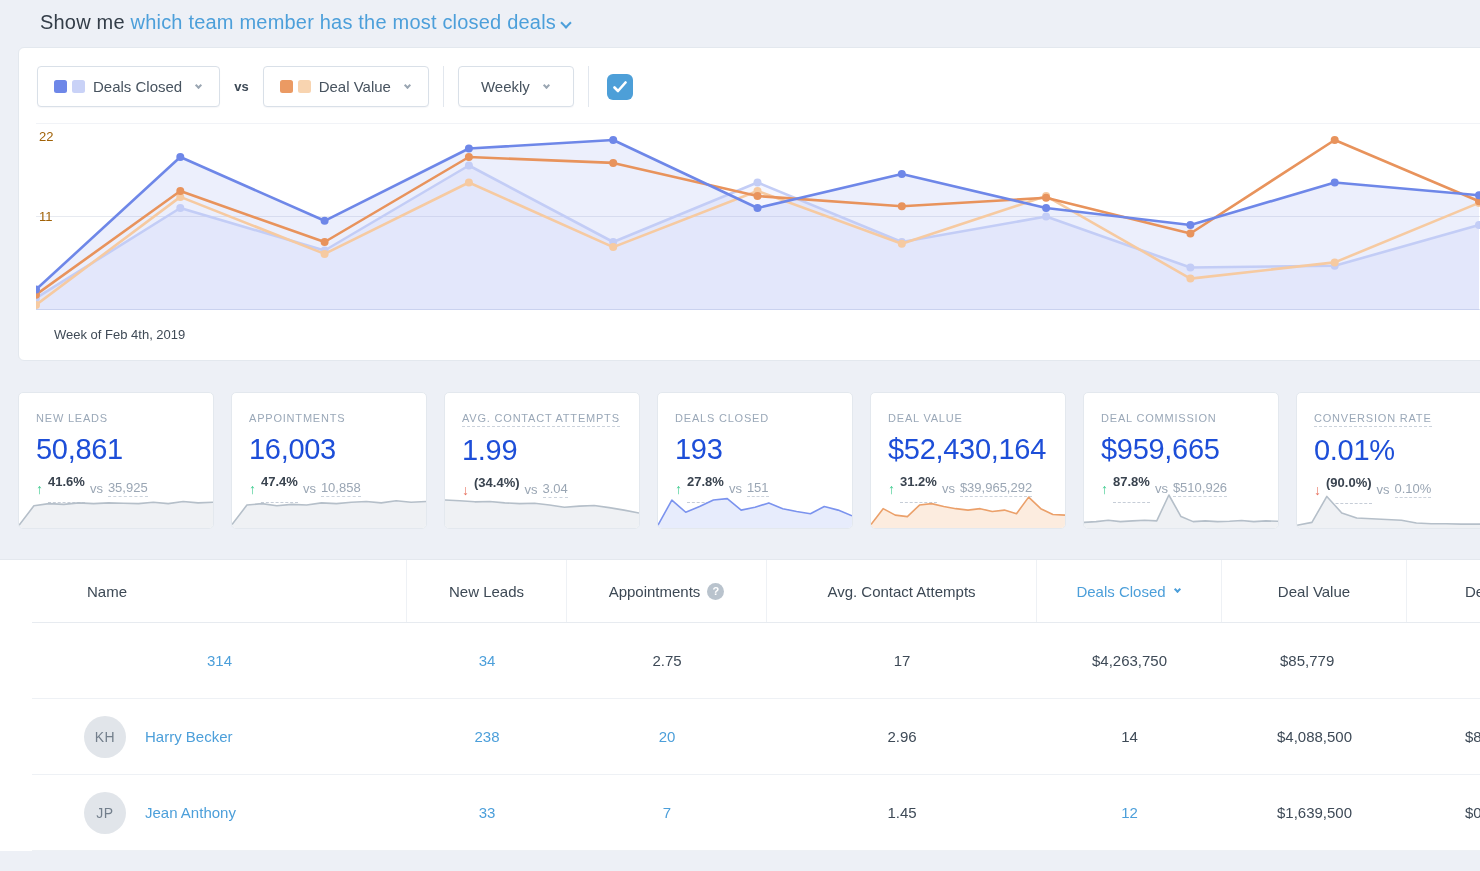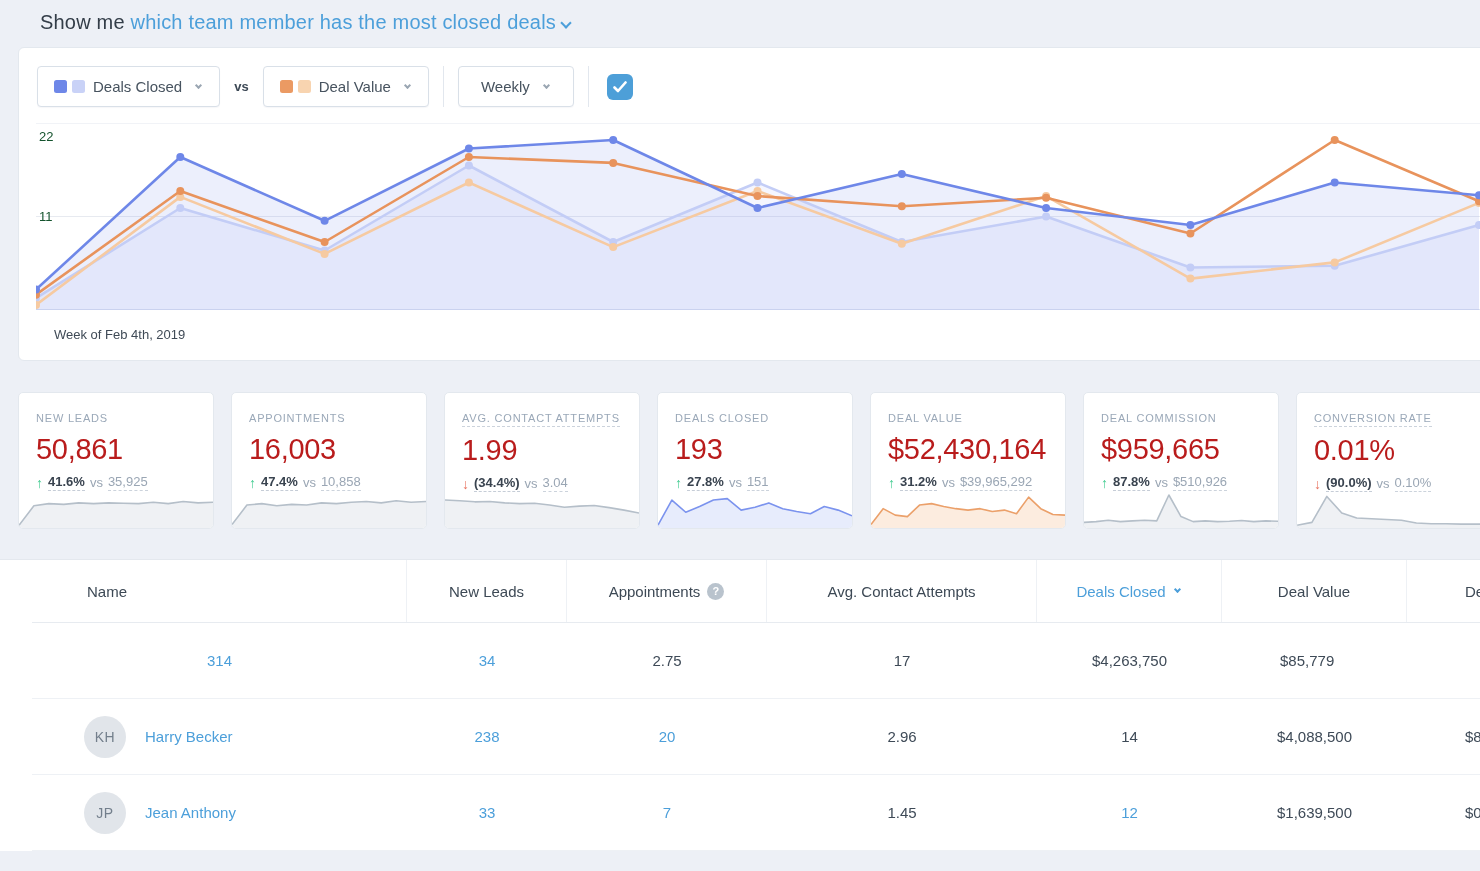--- a/index.html
+++ b/index.html
@@ -37,36 +37,36 @@
   .checkbox {
     width:26px; height:26px; border-radius:6px; background:#4d9fd8;
     display:flex; align-items:center; justify-content:center; cursor:pointer; flex:0 0 auto;
   }
   .compare-text { line-height:1.25; }
   .compare-text .l1 { font-size:13px; color:#a3aeba; }
   .compare-text .l2 { font-size:14px; color:#3e4a57; }
   
   .chart-wrap { position:relative; height:190px; margin-top:6px; }
   .chart-wrap svg { position:absolute; left:17px; top:0; }
-  .ytick { position:absolute; left:20px; font-size:13px; color:#14532d; background:rgba(255,255,255,.0); }
+  .ytick { position:absolute; left:20px; font-size:13px; color:#a16207; background:rgba(255,255,255,.0); }
   .ytick.t22 { top:6px; } .ytick.t11 { top:86px; }
   .x-axis-label { font-size:13px; color:#3f4a56; padding:14px 0 18px 35px; }
   
   .kpi-row { display:flex; gap:17px; padding-left:18px; margin-top:31px; overflow:hidden; }
   .kpi-card {
     position:relative; flex:0 0 196px; height:137px; background:#fff;
     border:1px solid #e3e8ee; border-radius:5px; padding:15px 0 0 17px; overflow:hidden;
   }
   .kpi-label { font-size:11px; letter-spacing:.8px; color:#9aa8b8; display:inline-block; }
   .kpi-label.dashed { border-bottom:1px dashed #ccd3dc; padding-bottom:2px; }
-  .kpi-value { font-size:29px; color:#b91c1c; margin-top:7px; letter-spacing:-.3px; }
+  .kpi-value { font-size:29px; color:#1d4ed8; margin-top:7px; letter-spacing:-.3px; }
   .kpi-delta { margin-top:8px; font-size:13px; display:flex; align-items:center; gap:5px; }
   .kpi-arrow { font-weight:700; font-size:14px; }
   .kpi-arrow.up { color:#3ecb8e; } .kpi-arrow.down { color:#e87461; }
-  .kpi-pct { color:#39434f; font-weight:700; border-bottom:1px dashed #c6cdd7; padding-bottom:1px; }
+  .kpi-pct { color:#39434f; font-weight:700; border-bottom:1px dashed #c6cdd7; padding-bottom:13px; }
   .kpi-vs { color:#9aa6b4; }
   .kpi-prev { color:#9aa6b4; border-bottom:1px dashed #ccd3dc; padding-bottom:1px; }
   .kpi-spark { position:absolute; left:0; right:0; bottom:0; height:40px; width:100%; }
   
   .table-panel { margin-top:30px; background:#fff; border-top:1px solid #e4e8ee; width:1480px; }
   .trow { display:grid; grid-template-columns:375px 160px 200px 270px 185px 185px 200px; align-items:center;margin-left:32px; }
   .thead { height:63px; border-bottom:1px solid #e7ebf0; }
   .thead .cell { font-size:15px; color:#3d4955; display:flex; align-items:center; justify-content:center; height:100%; border-right:1px solid #eef1f5; white-space:nowrap; cursor:pointer; }
   .thead .cell:last-child, .thead .cell.name-col { justify-content:flex-start; }
   .thead .cell.name-col { padding-left:55px; }

